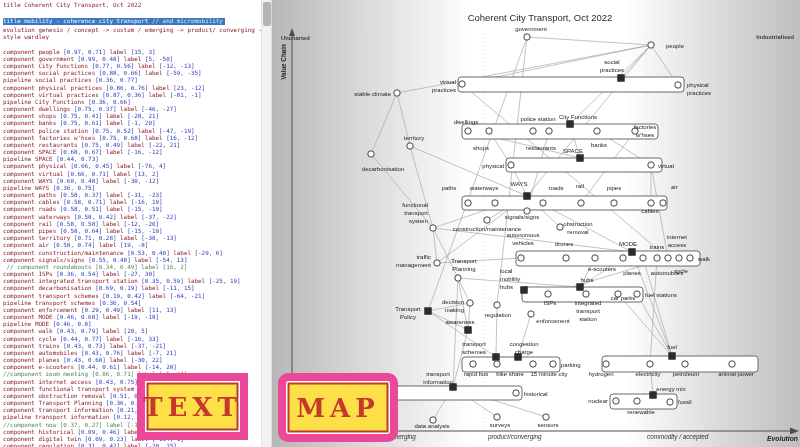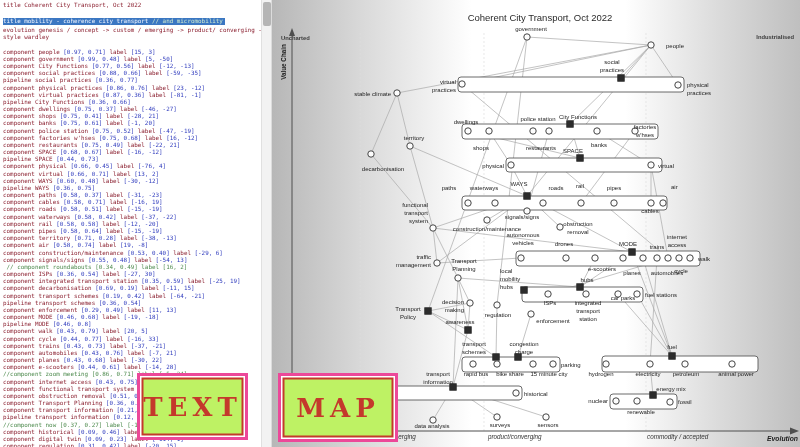--- a/index.html
+++ b/index.html
@@ -31,21 +31,21 @@
   .stageLbl{font-size:6.3px;font-style:italic;fill:#333;}
   .evoLbl{font-size:6.8px;font-style:italic;font-weight:bold;fill:#222;}
   .vcLbl{font-size:6.3px;font-weight:bold;fill:#222;}
   .edge{stroke:#a9a9a9;stroke-width:0.7;fill:none;}
   .grid{stroke:#dedede;stroke-width:0.7;stroke-dasharray:2 2;}
   .pipe{fill:#ffffff;stroke:#5a5a5a;stroke-width:0.9;}
   .node-c{fill:#fdfdfd;stroke:#454545;stroke-width:1;}
   .node-q{fill:#2c2c2c;stroke:#2c2c2c;}
   .nlabel{font-size:6px;fill:#1e1e1e;}
   
-  .overlaybox{position:absolute;background:#bef264;border:3px solid #ec4899;
+  .overlaybox{position:absolute;background:#fde047;border:8px solid #ec4899;
               box-shadow:inset 0 0 0 1.5px #ffffff,inset 0 0 0 3.5px #c4392c;
               display:flex;align-items:center;justify-content:center;box-sizing:border-box;}
   .overlaybox span{font-family:"DejaVu Serif",serif;font-weight:bold;font-size:26px;
                    letter-spacing:5px;color:#c4392c;}
 </style>
 </head>
 <body>
 
 <div id="stage">
 
@@ -305,17 +305,17 @@
           <text class="stageLbl" x="488" y="439">product/converging</text>
           <text class="stageLbl" x="647" y="439">commodity / accepted</text>
         </g>
     </g>
   </svg>
 
   <div id="overlays">
       <div class="overlaybox" style="left: 137px; top: 373px; width: 111px; height: 67px;">
         <span>TEXT</span>
       </div>
-      <div class="overlaybox" style="left: 278px; top: 373px; width: 120px; height: 69px;">
+      <div class="overlaybox" style="left: 278px; top: 373px; width: 120px; height: 69px; border-radius: 10px;">
         <span>MAP</span>
       </div>
     </div>
 </div>
 
 </body></html>

